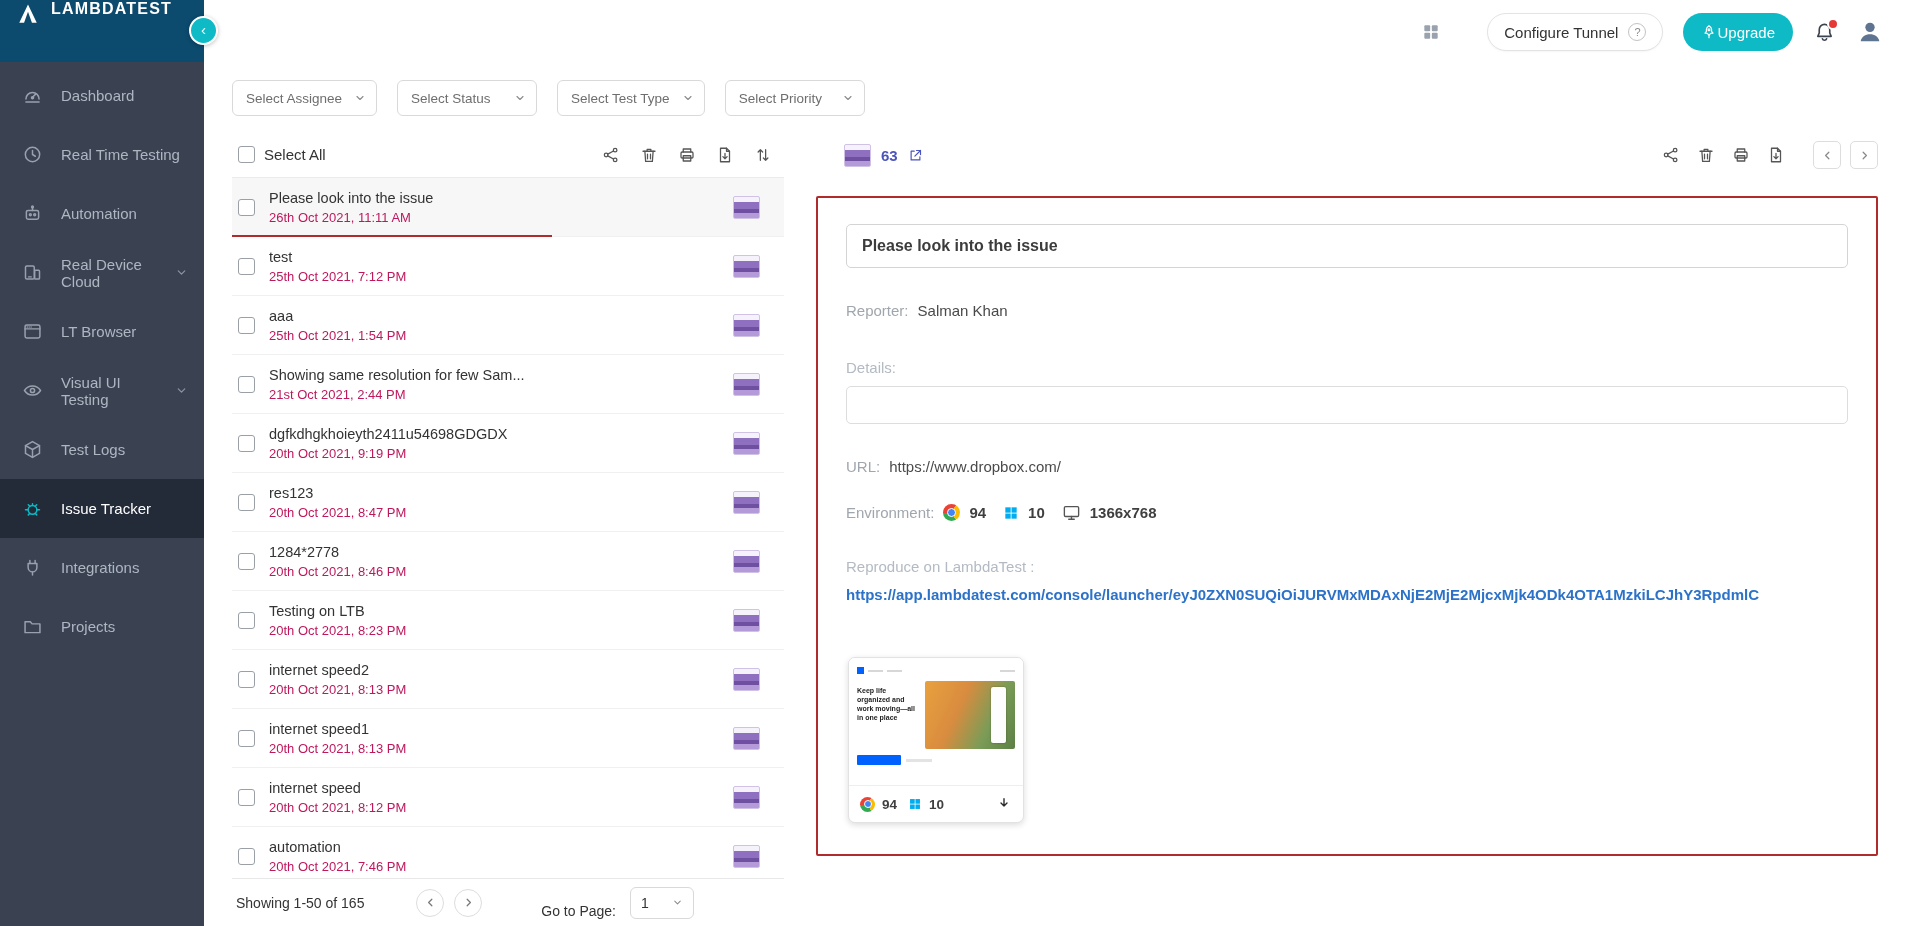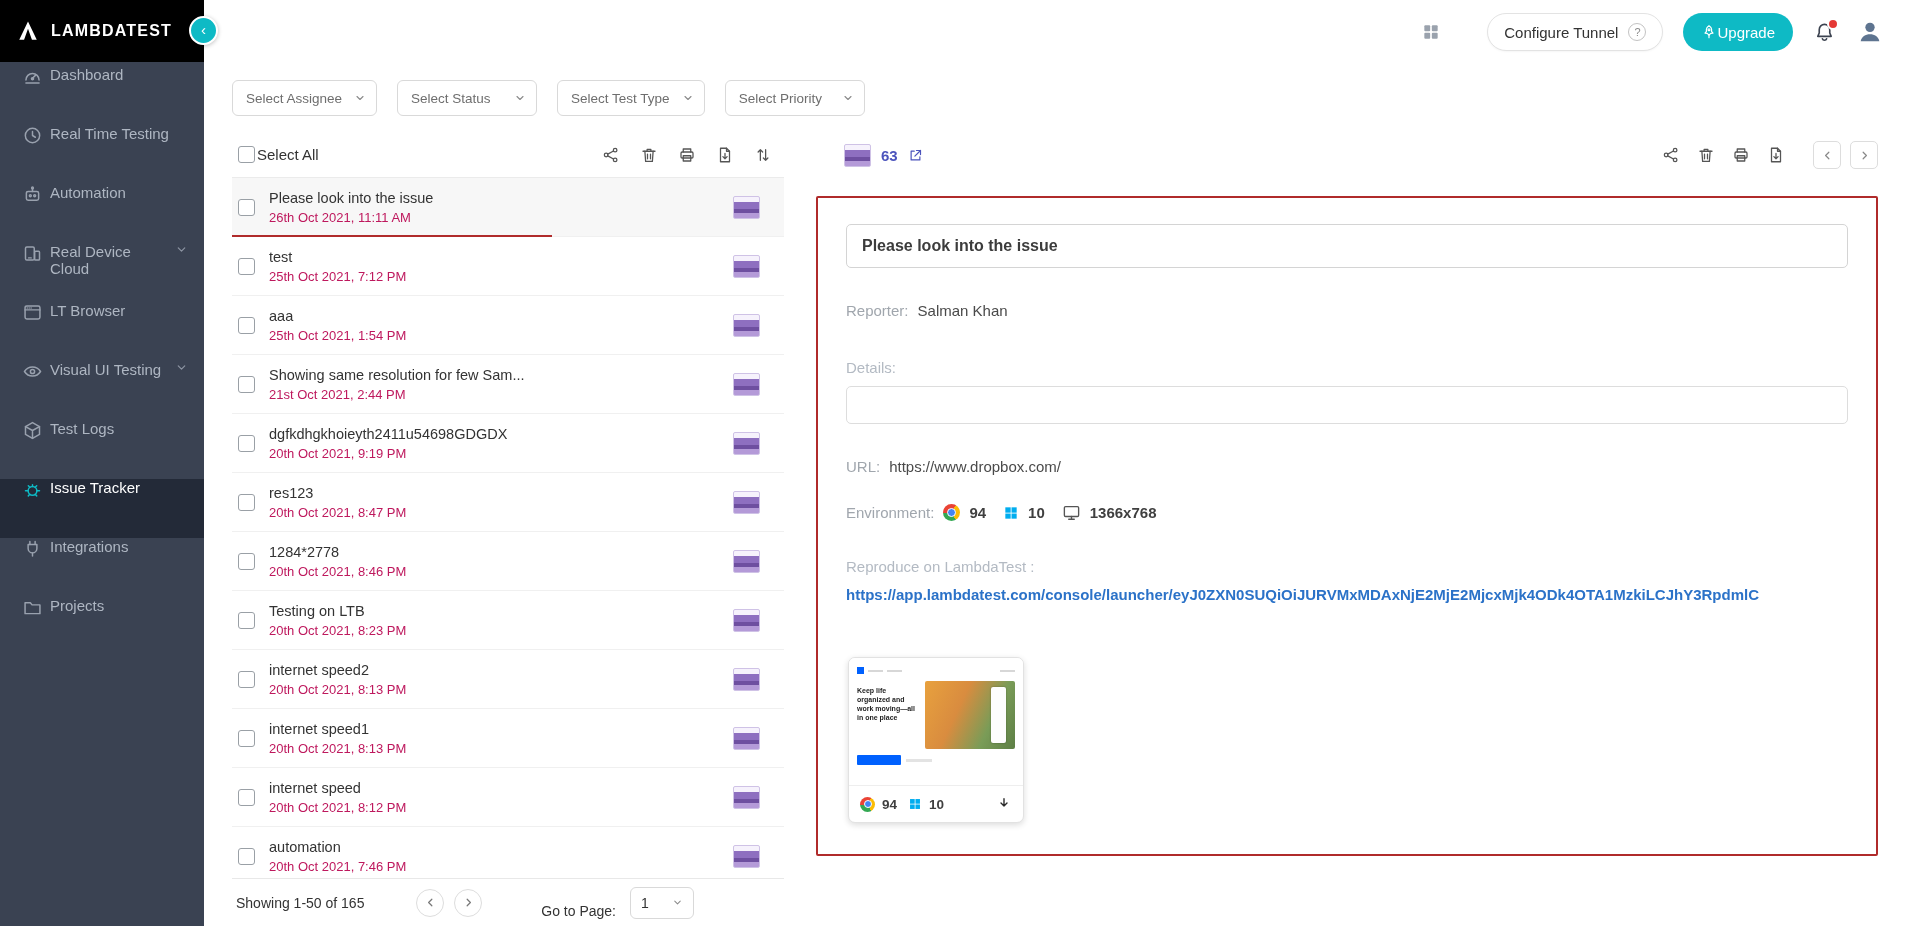--- a/index.html
+++ b/index.html
@@ -5,28 +5,28 @@
   * { margin:0; padding:0; box-sizing:border-box; }
   html,body { width:1912px; height:926px; }
   body {
     font-family:"Liberation Sans","DejaVu Sans",sans-serif;
     background:#fff; color:#333; overflow:hidden; font-size:15px;
   }
   .app { display:flex; width:100%; height:100%; }
 
   
   .sidebar { width:204px; background:#3a4252; position:relative; flex-shrink:0; z-index:10; }
-  .logo-band { height:62px; background:#000000; display:flex; align-items:center; padding:0 14px; gap:9px; cursor:pointer; }
+  .logo-band { height:62px; background:#0c4a6e; display:flex; align-items:flex-start; padding:0 14px; gap:9px; cursor:pointer; }
   .logo-mark svg { width:28px; height:28px; display:block; }
   .logo-text { color:#fff; font-weight:bold; font-size:16px; letter-spacing:1.2px; }
   .collapse-btn { position:absolute; top:16px; right:-14px; width:29px; height:29px; border-radius:50%;
     background:#0ebac5; color:#fff; border:2px solid #fff; font-size:15px; cursor:pointer;
     display:flex; align-items:center; justify-content:center; box-shadow:0 1px 4px rgba(0,0,0,.25); padding-bottom:2px; }
   .side-menu { padding-top:4px; }
-  .side-item { height:59px; display:flex; align-items:flex-start; gap:7px; padding:0 16px 0 22px;
+  .side-item { height:59px; display:flex; align-items:center; gap:18px; padding:0 16px 0 22px;
     color:#aeb6c2; font-size:15px; cursor:pointer; }
   .side-item .icon { color:#99a1ae; }
   .side-item .icon svg { width:21px; height:21px; display:block; }
   .side-item.active { background:#232a38; color:#fff; }
   .side-item.active .icon { color:#0ebac5; }
   .side-chevron { margin-left:auto; color:#8d95a3; }
   .side-chevron svg { width:13px; height:13px; display:block; }
 
   
   .main { flex:1; display:flex; flex-direction:column; min-width:0; }
@@ -55,21 +55,21 @@
     display:flex; align-items:center; justify-content:space-between; gap:12px;
     padding:0 10px 0 13px; font-size:13.5px; color:#6e6e6e; background:#fff; cursor:pointer; }
   .filter-select .car { color:#8a8a8a; }
   .filter-select .car svg { width:12px; height:12px; display:block; }
 
   .content { flex:1; display:flex; padding:4px 34px 0 28px; min-height:0; }
 
   
   .list-panel { width:552px; flex-shrink:0; display:flex; flex-direction:column; min-height:0; }
   .list-toolbar { height:46px; display:flex; align-items:center; border-bottom:1px solid #ebebeb; padding:0 12px 0 6px; flex-shrink:0; }
-  .selectall { display:flex; align-items:center; gap:2px; font-size:15px; color:#333; cursor:pointer; }
+  .selectall { display:flex; align-items:center; gap:9px; font-size:15px; color:#333; cursor:pointer; }
   .cb { width:17px; height:17px; border:1.5px solid #9aa0a6; border-radius:3px; background:#fff;
     display:inline-block; flex-shrink:0; cursor:pointer; }
   .tool-icons { margin-left:auto; display:flex; gap:20px; color:#555; align-items:center; }
   .tool-icons .icon { cursor:pointer; }
   .tool-icons .icon svg { width:18px; height:18px; display:block; }
 
   .issue-list { flex:1; overflow:hidden; }
   .row { height:59px; display:flex; align-items:center; gap:14px; padding:0 24px 0 6px;
     border-bottom:1px solid #f0f0f0; cursor:pointer; position:relative; }
   .row.selected { background:#f7f7f7; }

